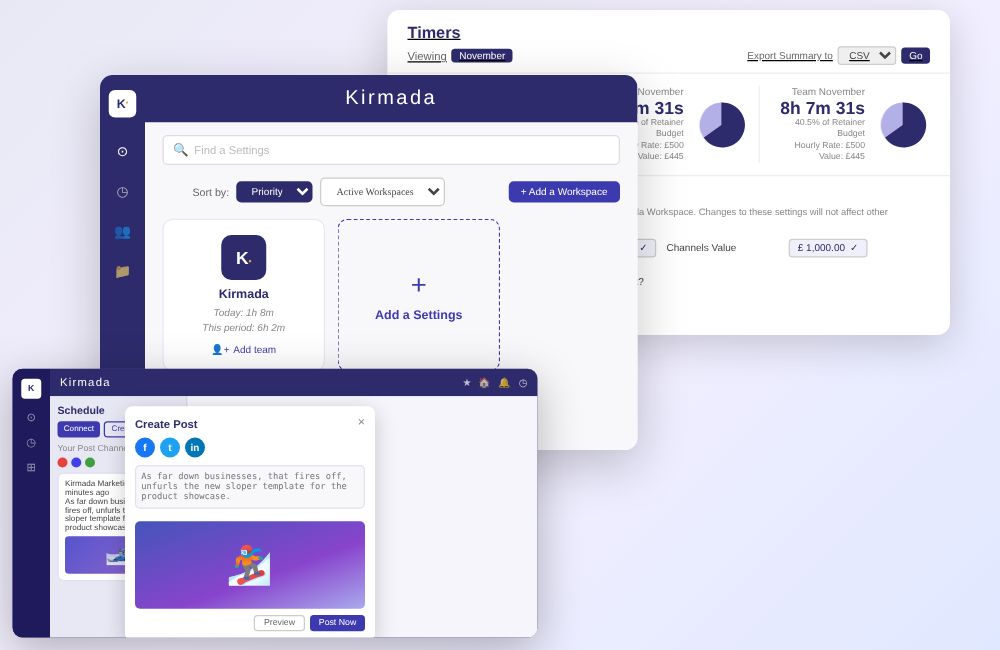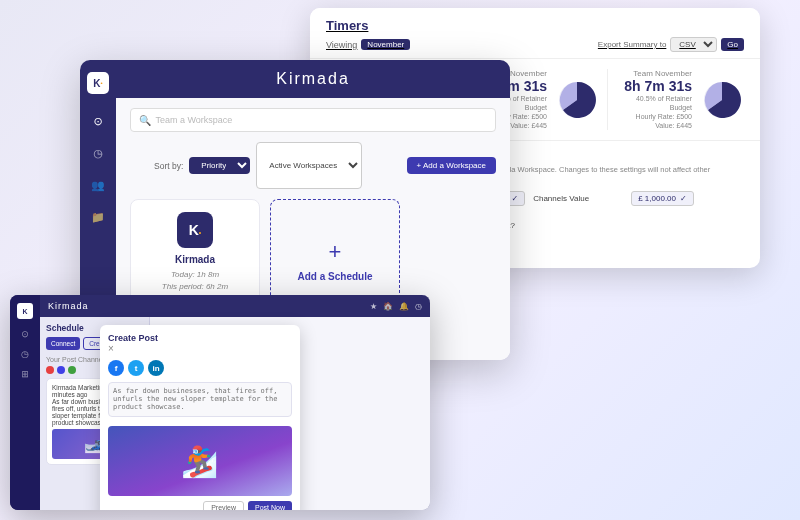--- a/index.html
+++ b/index.html
@@ -270,21 +270,22 @@
       font-size: 8px;
       padding: 3px 8px;
       cursor: pointer;
     }
     .filter-select2 {
       background: #fff;
       color: #444;
       border: 1px solid #ccc;
       border-radius: 4px;
       font-size: 8px;
-      padding: 17px 8px;
+      padding: 5px 8px;
+      font-family: Liberation Serif, serif;
     }
     .add-workspace-btn {
       background: #3d3ab0;
       color: #fff;
       border: none;
       border-radius: 4px;
       font-size: 8px;
       padding: 4px 10px;
       cursor: pointer;
       margin-left: auto;
@@ -479,23 +480,23 @@
       left: 90px;
       width: 200px;
       background: #fff;
       border-radius: 6px;
       box-shadow: 0 4px 18px rgba(0,0,0,0.2);
       padding: 8px;
       z-index: 10;
     }
     .modal-header {
       display: flex;
+      align-items: center;
       justify-content: space-between;
       margin-bottom: 6px;
-      flex-direction: column;
     }
     .modal-title { font-size: 9px; font-weight: 700; color: #2d2b6b; }
     .modal-close { font-size: 10px; color: #888; cursor: pointer; }
     .modal-social-row {
       display: flex;
       gap: 4px;
       margin-bottom: 6px;
     }
     .social-icon {
       width: 16px; height: 16px; border-radius: 50%;
@@ -697,21 +698,21 @@
   </div>
 
   <div class="kirmada-main">
     <div class="kirmada-topbar">
       <span class="kirmada-brand">Kirmada</span>
     </div>
     <div class="kirmada-content">
       <div class="search-row">
         <div class="search-box">
           <span class="search-icon-inner">🔍</span>
-          <span>Team a Workspace</span>
+          <span>Find a Settings</span>
         </div>
       </div>
       <div class="filter-row">
         <span class="filter-label">Sort by:</span>
         <select class="filter-select">
           <option>Priority</option>
         </select>
         <select class="filter-select2">
           <option>Active Workspaces</option>
         </select>
@@ -729,21 +730,21 @@
             <span>This period: 6h 2m</span>
           </div>
           <div class="workspace-add-team">
             <span>👤+</span>
             <span>Add team</span>
           </div>
         </div>
 
         <div class="add-workspace-card">
           <div class="add-plus">+</div>
-          <div class="add-label">Add a Schedule</div>
+          <div class="add-label">Add a Settings</div>
         </div>
       </div>
     </div>
   </div>
 </div>
 
 <div class="schedule-window">
 
   <div class="schedule-sidebar">
     <div class="sched-logo">K</div>

